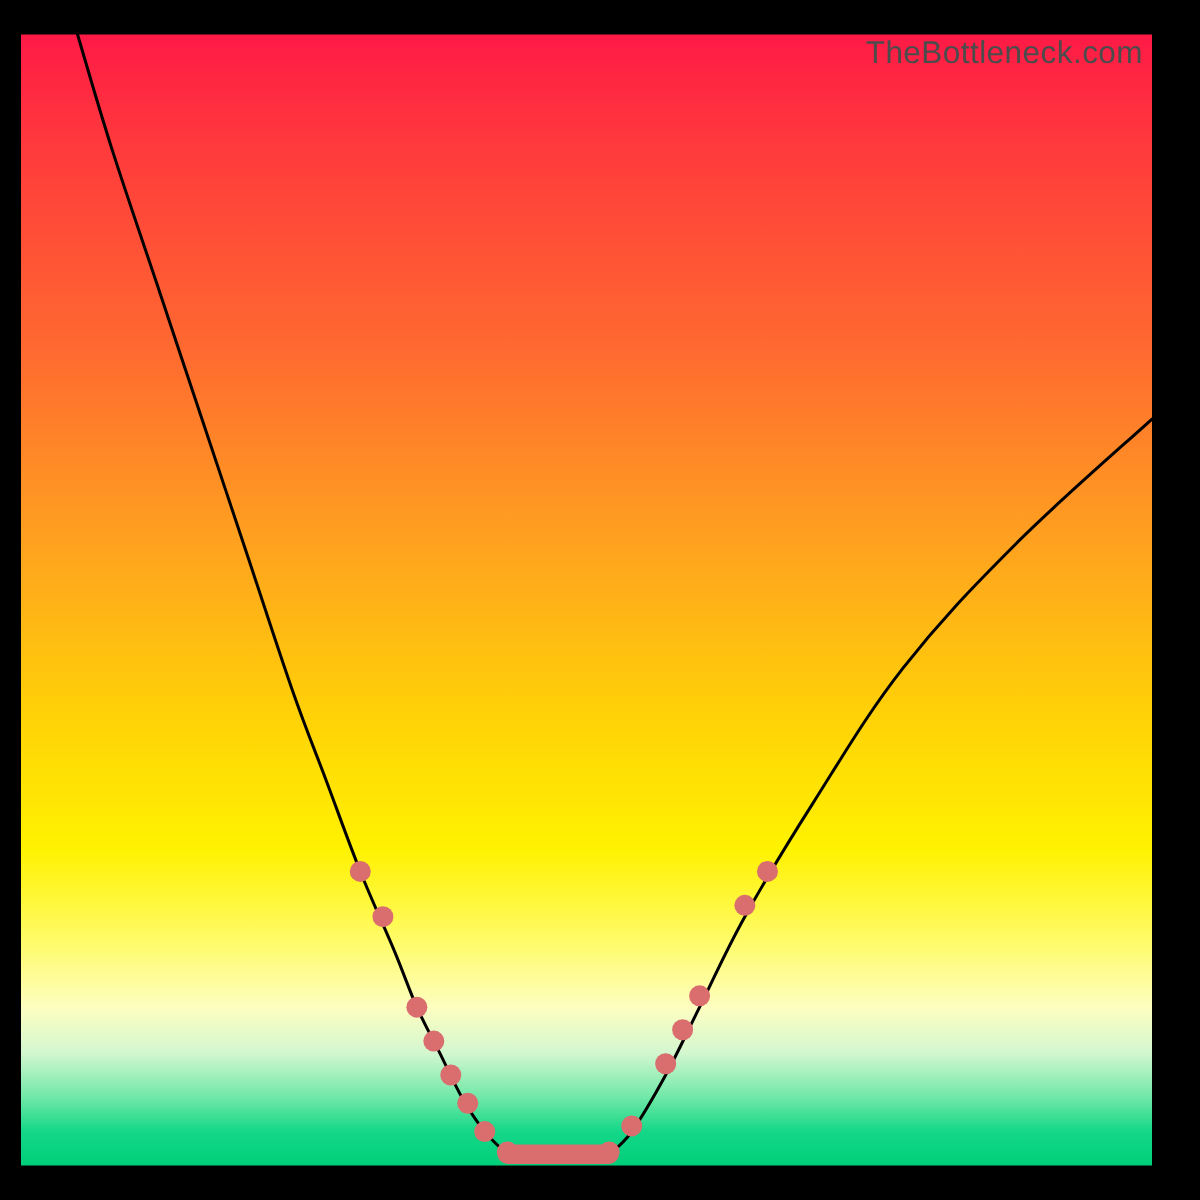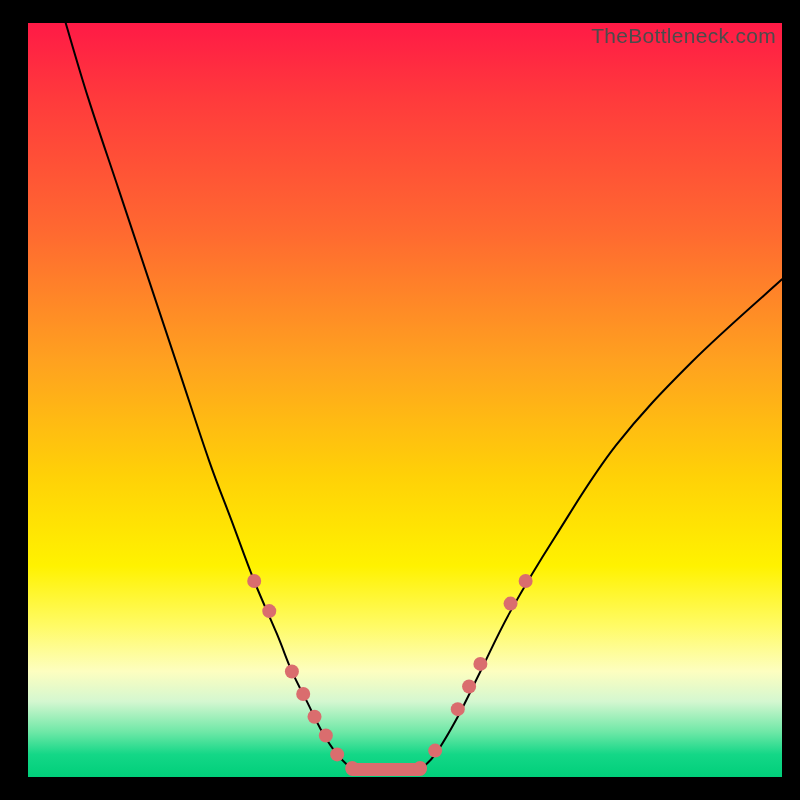--- a/index.html
+++ b/index.html
@@ -12,21 +12,21 @@
     font-family: Arial, Helvetica, sans-serif;
   }
   .frame {
     position: relative;
     width: 800px;
     height: 800px;
     background: #000;
   }
   .plot-area {
     position: absolute;
-    left: 28px;
+    left: 14px;
     top: 23px;
     width: 754px;
     height: 754px;
     background: linear-gradient(to bottom,
       #ff1a46 0%,
       #ff3a3c 10%,
       #ff6a30 28%,
       #ffa21f 45%,
       #ffd107 60%,
       #fff200 72%,

